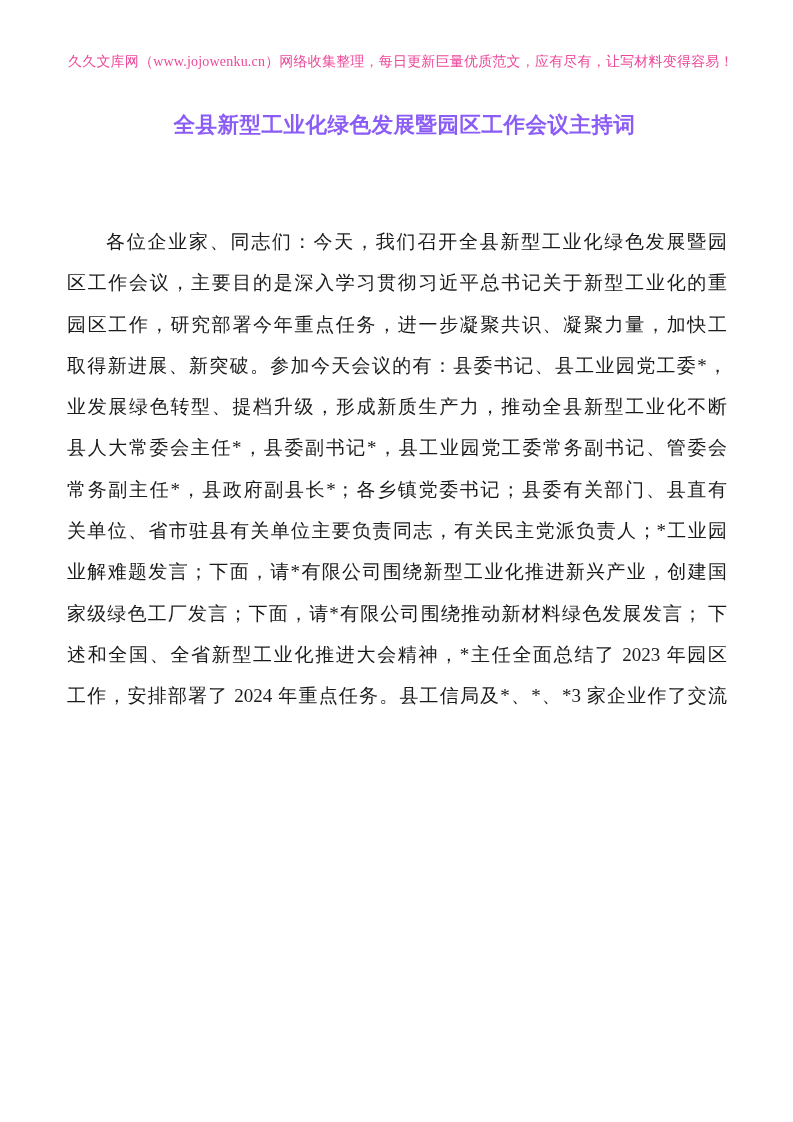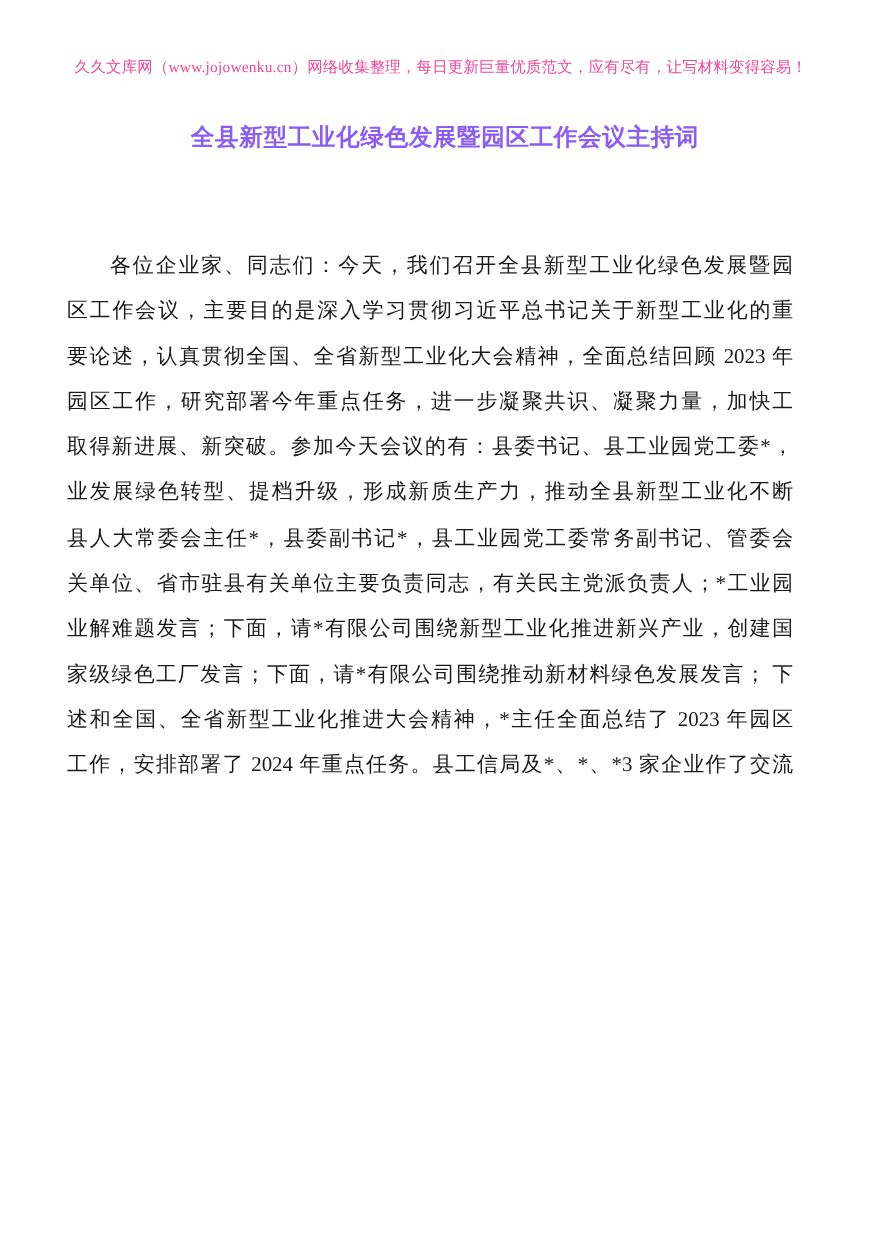--- a/index.html
+++ b/index.html
@@ -36,21 +36,21 @@
     text-align: center;
     font-size: 21.5px;
     line-height: 34px;
     font-weight: 700;
     color: #8b5cf6;
     font-family: "Liberation Sans", "DejaVu Sans", sans-serif;
     letter-spacing: 0.5px;
   }
   .doc-body {
     position: absolute;
-    left: 61px;
+    left: 67px;
     top: 221px;
     width: 660px;
     font-size: 19px;
     color: #1a1a1a;
   }
   .line {
     height: 41.3px;
     line-height: 41.3px;
     text-align: justify;
     text-align-last: justify;
@@ -67,25 +67,25 @@
 
 <div class="page">
 
   <div class="doc-header">久久文库网（www.jojowenku.cn）网络收集整理，每日更新巨量优质范文，应有尽有，让写材料变得容易！</div>
 
   <h1 class="doc-title">全县新型工业化绿色发展暨园区工作会议主持词</h1>
 
   <div class="doc-body">
     <div class="line indent">各位企业家、同志们：今天，我们召开全县新型工业化绿色发展暨园</div>
     <div class="line">区工作会议，主要目的是深入学习贯彻习近平总书记关于新型工业化的重</div>
-    <div class="line">要论述，认真贯彻全国、全省新型工业化大会精神，全面总结回顾 2023 年</div>
     <div class="line">园区工作，研究部署今年重点任务，进一步凝聚共识、凝聚力量，加快工</div>
     <div class="line">取得新进展、新突破。参加今天会议的有：县委书记、县工业园党工委*，</div>
     <div class="line">业发展绿色转型、提档升级，形成新质生产力，推动全县新型工业化不断</div>
     <div class="line">县人大常委会主任*，县委副书记*，县工业园党工委常务副书记、管委会</div>
+    <div class="line">常务副主任*，县政府副县长*；各乡镇党委书记；县委有关部门、县直有</div>
     <div class="line">关单位、省市驻县有关单位主要负责同志，有关民主党派负责人；*工业园</div>
     <div class="line">业解难题发言；下面，请*有限公司围绕新型工业化推进新兴产业，创建国</div>
     <div class="line">家级绿色工厂发言；下面，请*有限公司围绕推动新材料绿色发展发言； 下</div>
     <div class="line">述和全国、全省新型工业化推进大会精神，*主任全面总结了 2023 年园区</div>
     <div class="line">工作，安排部署了 2024 年重点任务。县工信局及*、*、*3 家企业作了交流</div>
   </div>
 
 </div>
 
 </body></html>

